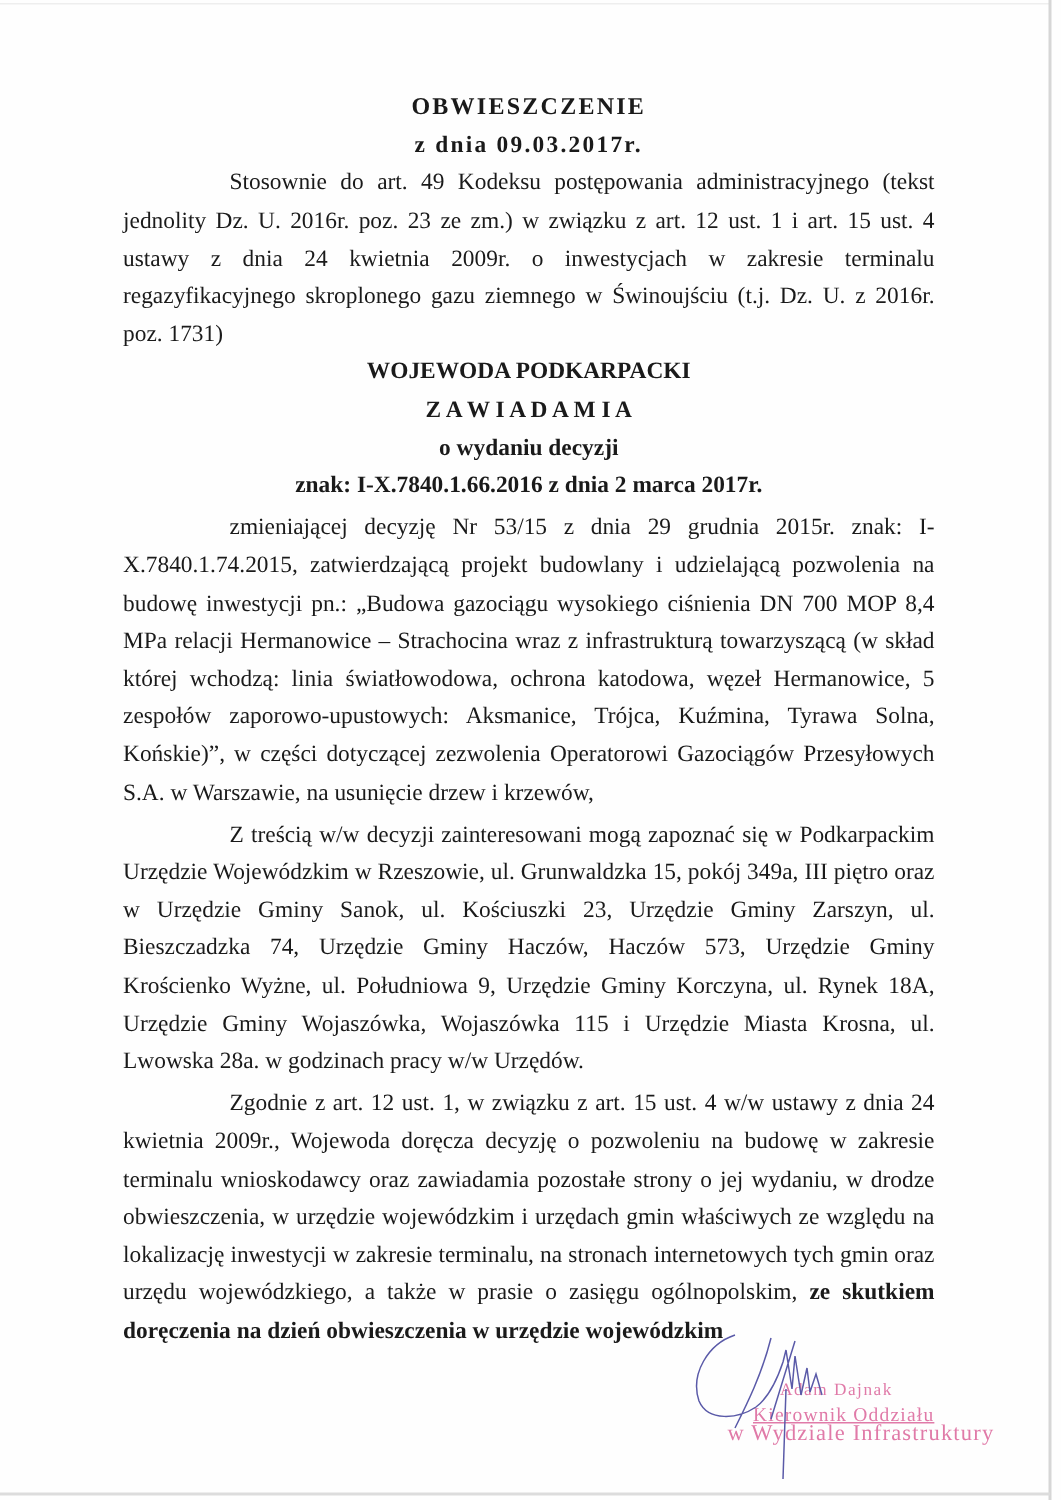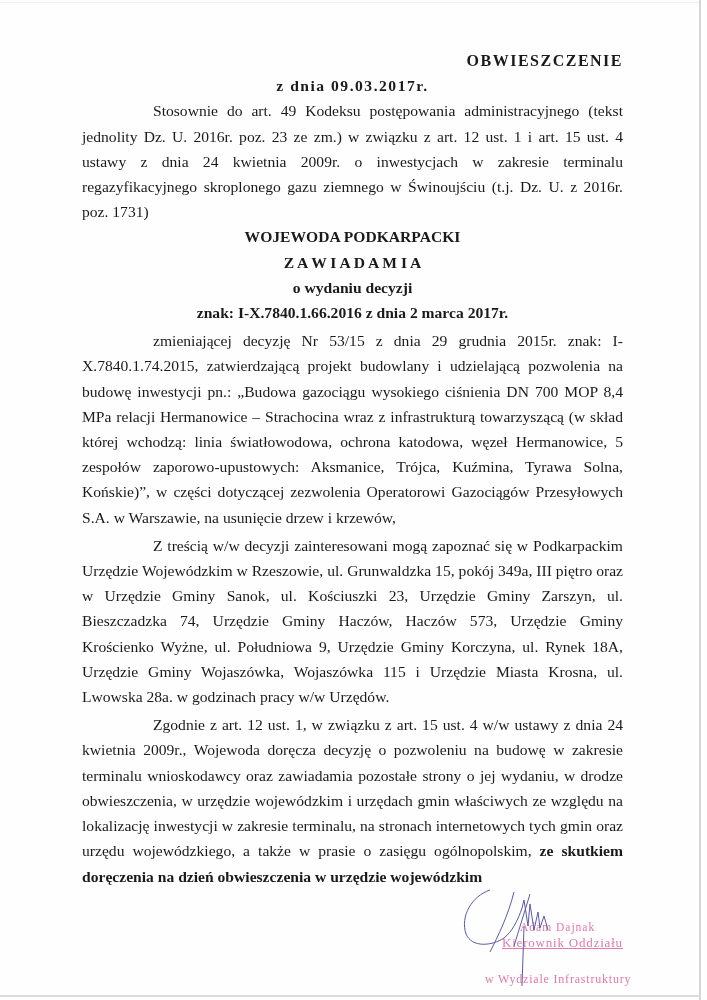--- a/index.html
+++ b/index.html
@@ -14,33 +14,33 @@
   .bold { font-weight: bold; }
   .spaced { letter-spacing: 1.5px; }
   .title { font-size: 16px; }
   p { margin: 0; text-align: justify; text-align-last: left; }
   .indent { text-indent: 71px; }
   .gap { margin-top: 3px; }
   .stamp { position: absolute; left: 445px; top: 886px; width: 240px; height: 100px; }
   .stamp-line1 { position: absolute; left: 8px; top: 8px; font-size: 13px; letter-spacing: 0.5px; color: #e07aa8; white-space: nowrap; }
   .stamp-name { position: absolute; left: 75px; top: 35px; font-size: 11.5px; letter-spacing: 1px; color: #e07aa8; white-space: nowrap; }
   .stamp-role { position: absolute; left: 57px; top: 49px; font-size: 13px; letter-spacing: 0.8px; color: #e07aa8; white-space: nowrap; text-decoration: underline; }
-  .stamp-dept { position: absolute; left: 40px; top: 62px; font-size: 12px; letter-spacing: 0.8px; color: #e07aa8; white-space: nowrap; margin-top: 24px; }
+  .stamp-dept { position: absolute; left: 40px; top: 62px; font-size: 15px; letter-spacing: 0.8px; color: #e07aa8; white-space: nowrap; }
   .signature { position: absolute; left: 452px; top: 886px; width: 120px; height: 105px; }
 </style>
 </head>
 <body>
 
 <div class="page">
   <div class="edge-top"></div>
   <div class="edge-right"></div>
   <div class="edge-bottom"></div>
 
   <div class="content">
-    <div class="center bold spaced title" style="margin-top:8px;text-align:right;">OBWIESZCZENIE</div>
+    <div class="center bold spaced title" style="margin-top:19px;">OBWIESZCZENIE</div>
     <div class="center bold spaced" style="margin-top:0px;">z dnia 09.03.2017r.</div>
 
     <p class="indent">Stosownie do art. 49 Kodeksu postępowania administracyjnego (tekst jednolity Dz. U. 2016r. poz. 23 ze zm.) w związku z art. 12 ust. 1 i art. 15 ust. 4 ustawy z dnia 24 kwietnia 2009r. o inwestycjach w zakresie terminalu regazyfikacyjnego skroplonego gazu ziemnego w Świnoujściu (t.j. Dz. U. z 2016r. poz. 1731)</p>
 
     <div class="center bold">WOJEWODA PODKARPACKI</div>
     <div class="center bold">Z A W I A D A M I A</div>
     <div class="center bold">o wydaniu decyzji</div>
     <div class="center bold">znak: I-X.7840.1.66.2016 z dnia 2 marca 2017r.</div>
 
     <p class="indent gap">zmieniającej decyzję Nr 53/15 z dnia 29 grudnia 2015r. znak: I-X.7840.1.74.2015, zatwierdzającą projekt budowlany i udzielającą pozwolenia na budowę inwestycji pn.: „Budowa gazociągu wysokiego ciśnienia DN 700 MOP 8,4 MPa relacji Hermanowice – Strachocina wraz z infrastrukturą towarzyszącą (w skład której wchodzą: linia światłowodowa, ochrona katodowa, węzeł Hermanowice, 5 zespołów zaporowo-upustowych: Aksmanice, Trójca, Kuźmina, Tyrawa Solna, Końskie)”, w części dotyczącej zezwolenia Operatorowi Gazociągów Przesyłowych S.A. w Warszawie, na usunięcie drzew i krzewów,</p>

